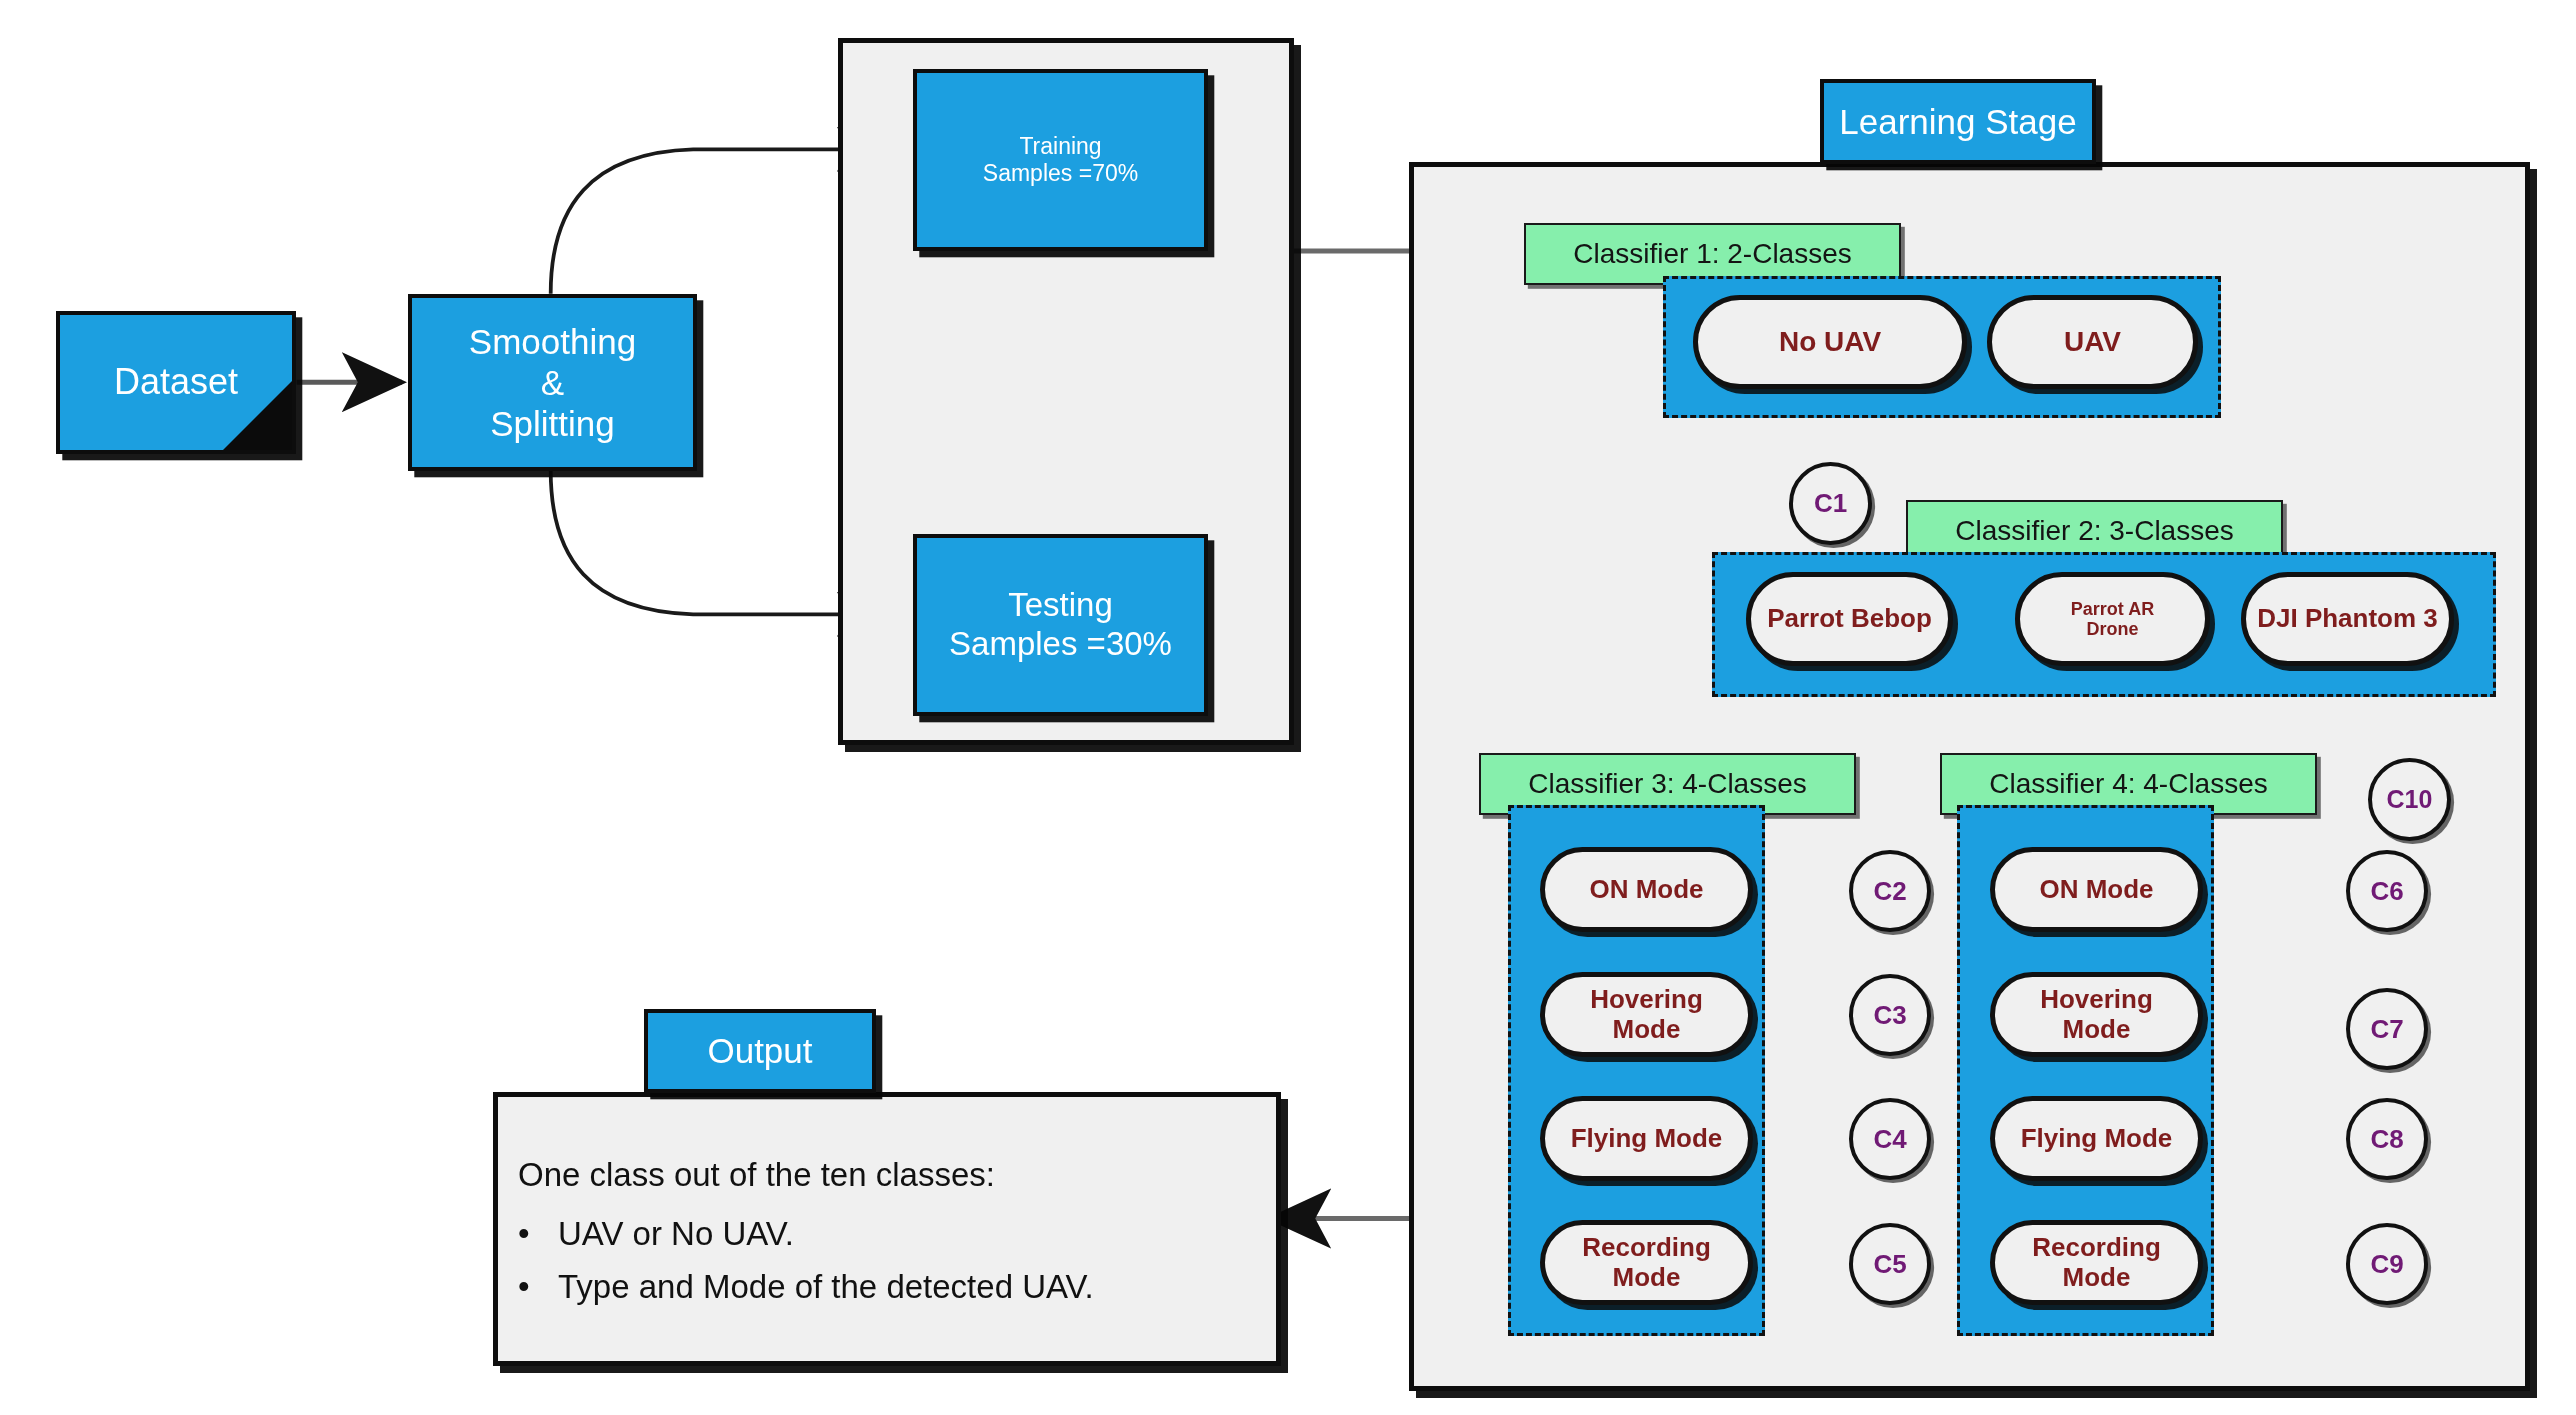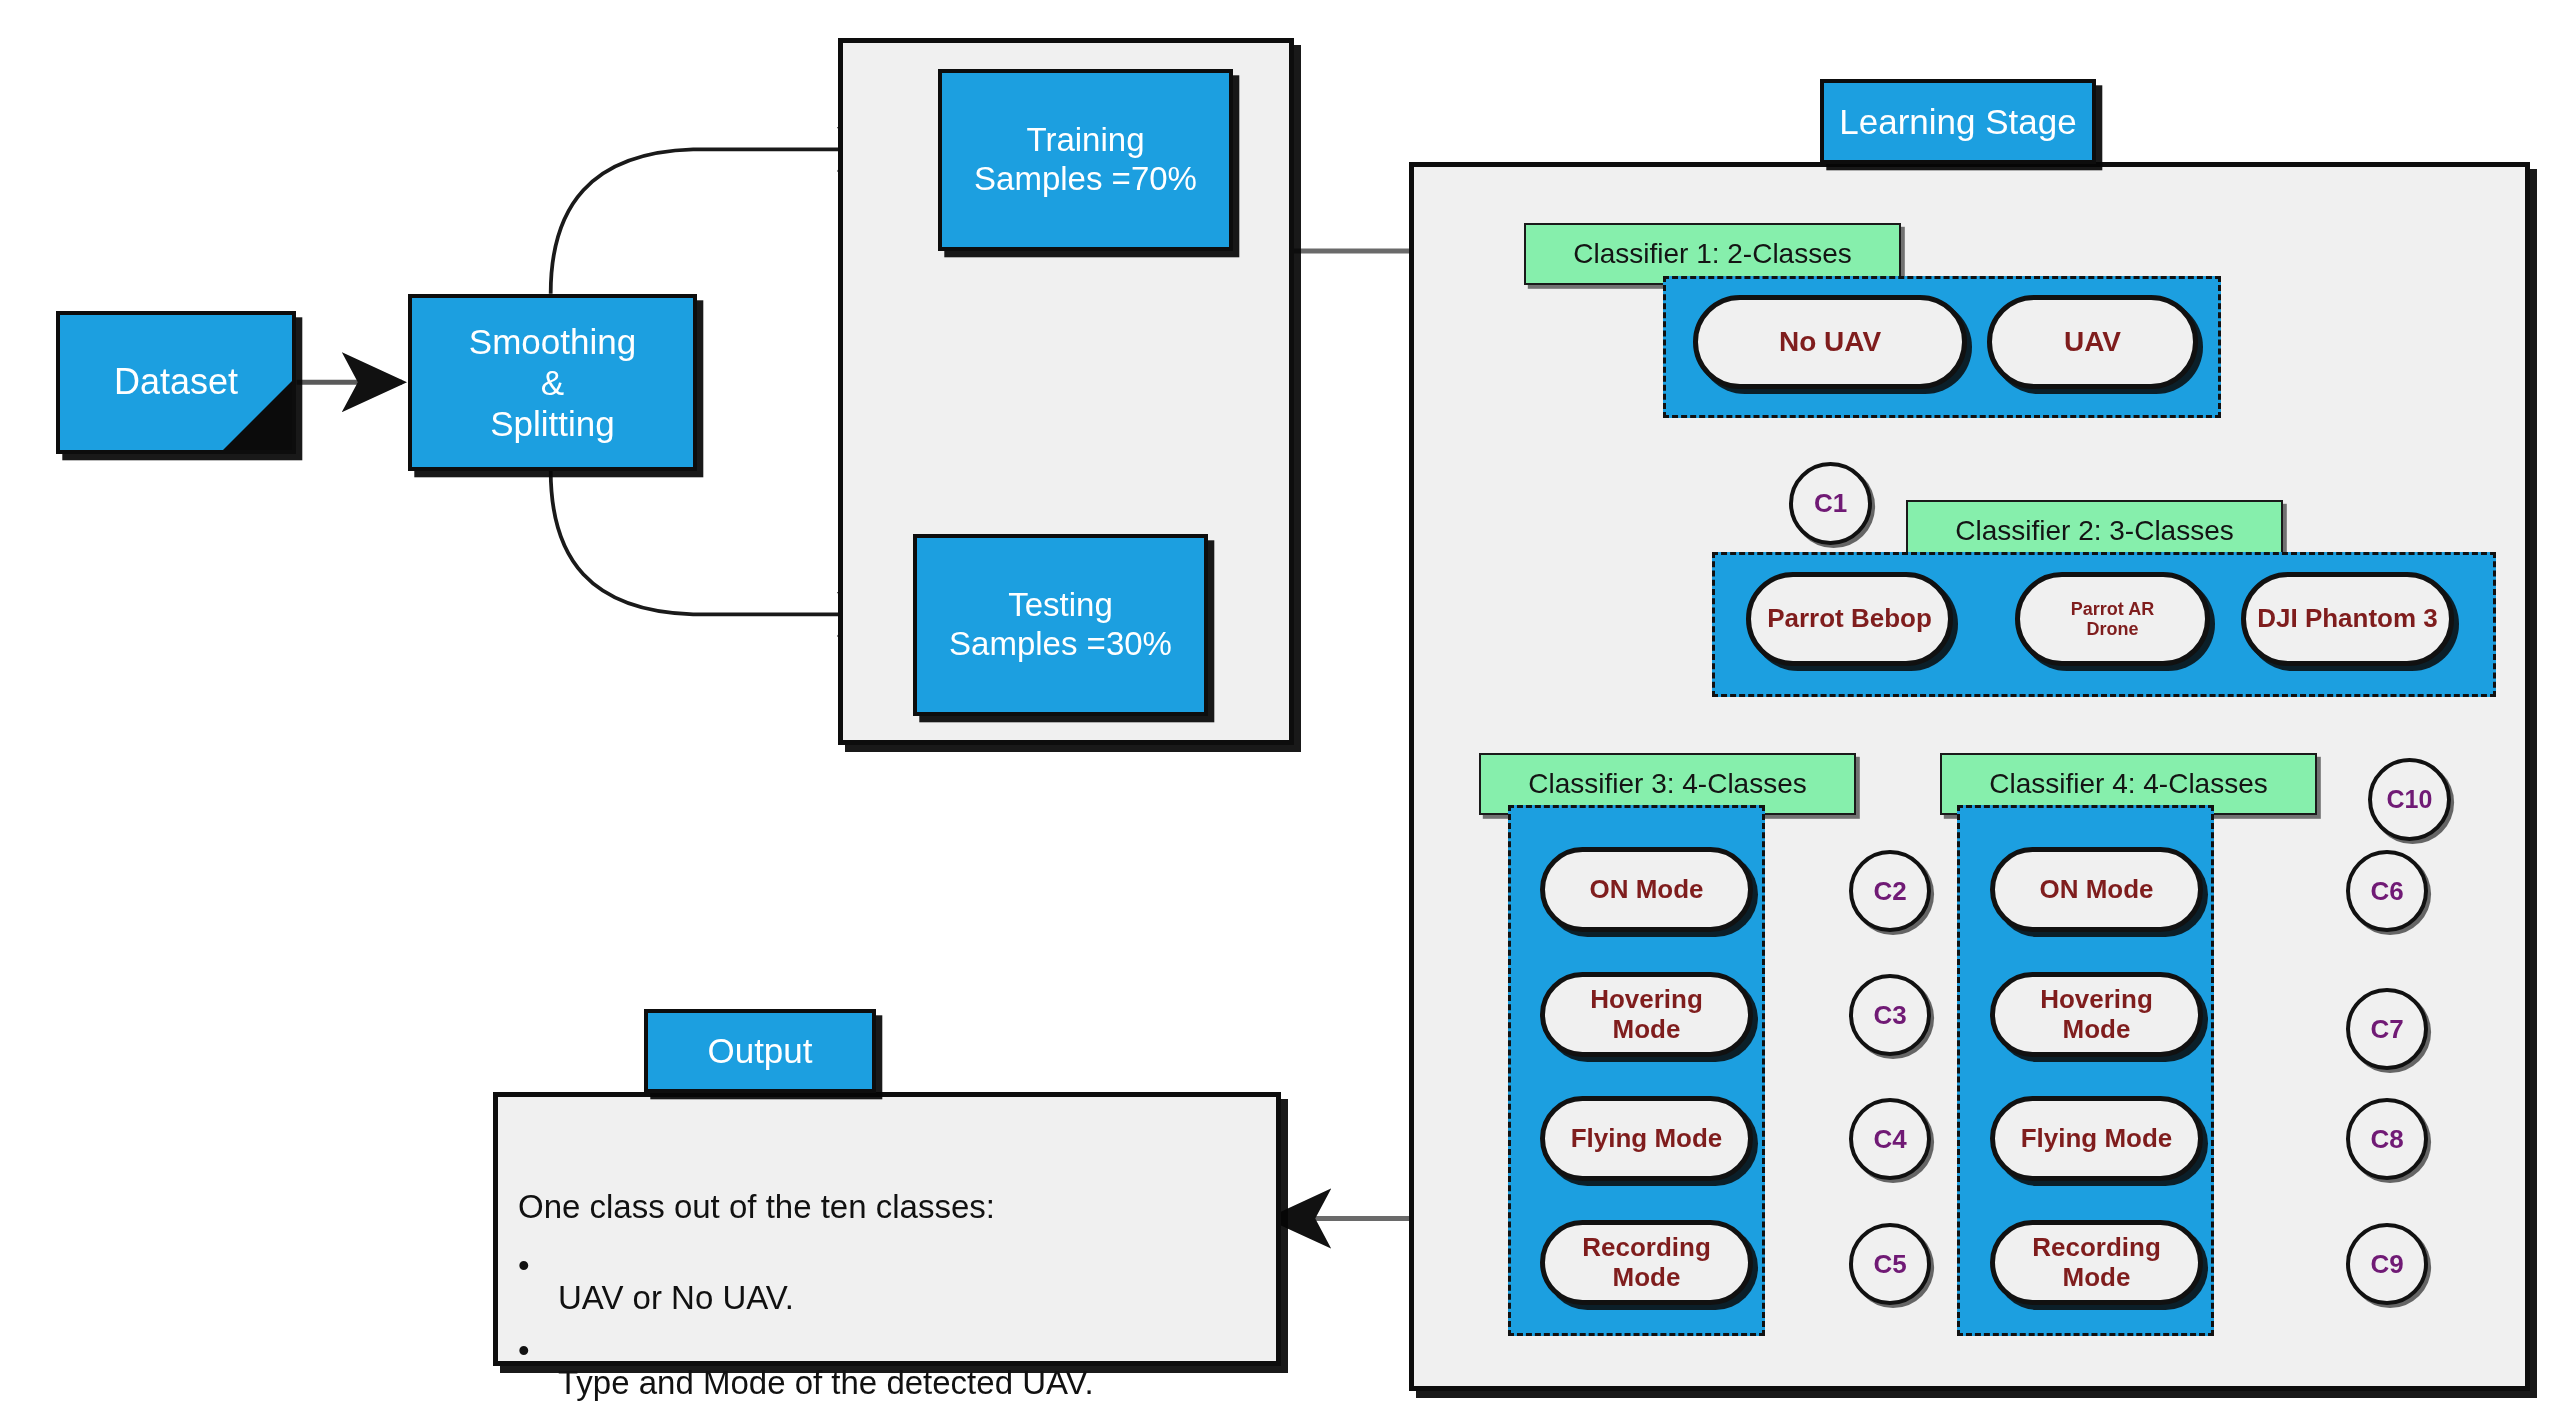--- a/index.html
+++ b/index.html
@@ -44,21 +44,21 @@
     color:#141414;font-weight:400;
   }
   .dogear{
     position:absolute;right:0;bottom:0;width:0;height:0;
     border-left:69px solid transparent;border-bottom:69px solid #0b0b0b;
   }
   .out-text{
     position:absolute;color:#111111;text-align:left;
     font-weight:400;
   }
-  .out-line{display:block;white-space:nowrap;margin-top:32px;}
+  .out-line{display:block;white-space:nowrap;}
   .bullet-row{display:flex;align-items:flex-start;}
   .bullet-dot{width:40px;flex:0 0 40px;}
 </style>
 </head>
 <body>
 
 <div id="stage">
 
   <svg id="svg-layer" viewBox="0 0 4104 2255">
     <defs>
@@ -107,21 +107,21 @@
   </div>
 
   <div class="node blue-box" style="left:408px;top:294px;width:289px;height:177px;font-size:35px;flex-direction:column;">
     <span>Smoothing</span>
     <span>&amp;</span>
     <span>Splitting</span>
   </div>
 
   <div class="gray-panel" style="position:absolute;left:838px;top:38px;width:446px;height:697px;"></div>
 
-  <div class="node blue-box" style="left:938px;top:69px;width:295px;height:182px;font-size:33px;flex-direction:column;">
+  <div class="node blue-box" style="left:913px;top:69px;width:295px;height:182px;font-size:23px;flex-direction:column;">
     <span>Training</span>
     <span>Samples =70%</span>
   </div>
 
   <div class="node blue-box" style="left:913px;top:534px;width:295px;height:182px;font-size:33px;flex-direction:column;">
     <span>Testing</span>
     <span>Samples =30%</span>
   </div>
 
   <div class="gray-panel" style="position:absolute;left:1409px;top:162px;width:1111px;height:1219px;"></div>

